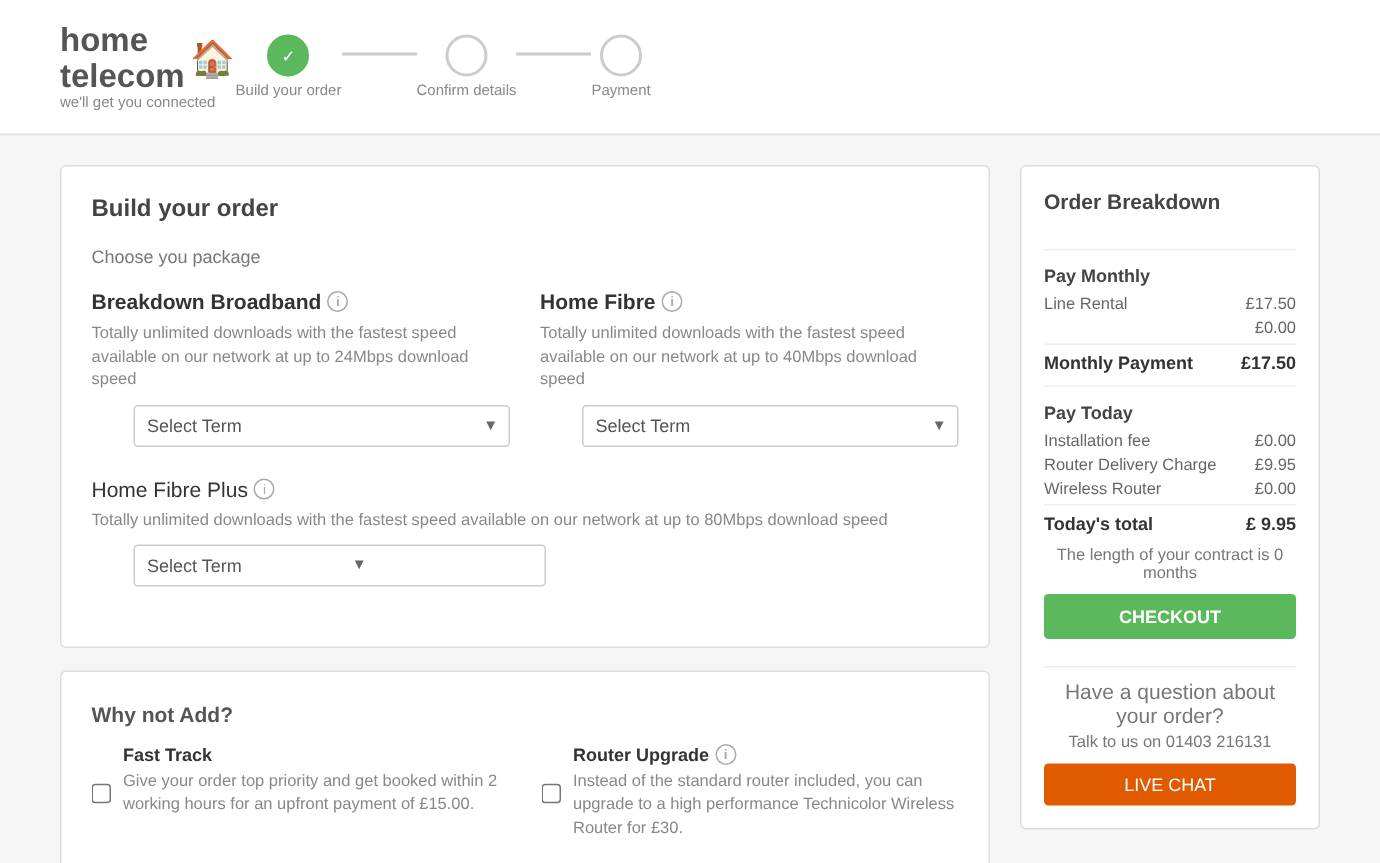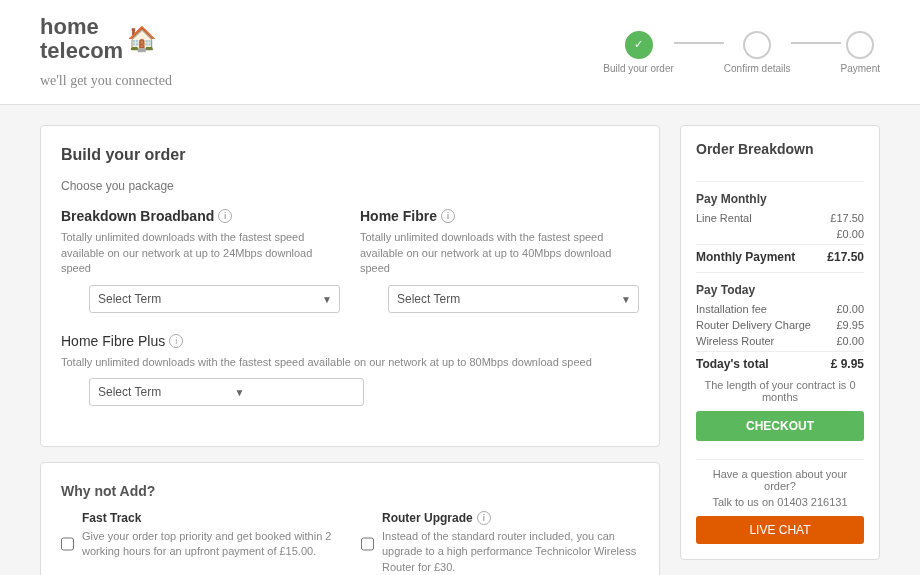--- a/index.html
+++ b/index.html
@@ -1,25 +1,25 @@
 <!DOCTYPE html>
 <html><head>
   <meta charset="utf-8">
   <style>
     * { box-sizing: border-box; margin: 0; padding: 0; }
     body { font-family: Arial, sans-serif; background: #f5f5f5; font-size: 13px; color: #333; }
 
     
-    .header { background: #fff; padding: 15px 40px; display: flex; align-items: center; justify-content: space-between; border-bottom: 1px solid #e0e0e0; }
+    .header { background: #fff; padding: 15px 40px; display: flex; align-items: center; justify-content: flex-start; border-bottom: 1px solid #e0e0e0; }
     .logo-area { display: flex; flex-direction: column; align-items: flex-start; }
     .logo-text { display: flex; align-items: center; }
     .logo-home { font-size: 22px; font-weight: bold; color: #555; }
     .logo-telecom { font-size: 22px; font-weight: bold; color: #555; }
     .logo-icon { color: #e05a00; font-size: 24px; margin-left: 4px; }
-    .logo-tagline { font-size: 14px; color: #888; margin-top: 10px; font-family: Liberation Serif, serif; }
+    .logo-tagline { font-size: 10px; color: #888; margin-top: 0; }
 
     
     .progress-steps { display: flex; align-items: center; gap: 0; }
     .step { display: flex; flex-direction: column; align-items: center; }
     .step-circle { width: 28px; height: 28px; border-radius: 50%; border: 2px solid #ccc; display: flex; align-items: center; justify-content: center; font-size: 11px; color: #ccc; background: #fff; }
     .step-circle.completed { background: #5cb85c; border-color: #5cb85c; color: #fff; }
     .step-label { font-size: 10px; color: #888; margin-top: 4px; white-space: nowrap; }
     .step-line { width: 50px; height: 2px; background: #ccc; margin-bottom: 18px; }
 
     
@@ -60,21 +60,21 @@
 
     
     .order-breakdown { background: #fff; border: 1px solid #ddd; border-radius: 4px; padding: 15px; }
     .ob-title { font-size: 14px; font-weight: bold; color: #444; margin-bottom: 10px; border-bottom: 1px solid #eee; padding-bottom: 24px; }
     .ob-section-title { font-size: 12px; font-weight: bold; color: #444; margin: 10px 0 6px; }
     .ob-row { display: flex; justify-content: space-between; font-size: 11px; color: #666; margin-bottom: 4px; }
     .ob-row.total { font-weight: bold; color: #333; font-size: 12px; border-top: 1px solid #eee; padding-top: 5px; margin-top: 4px; }
     .ob-divider { border: none; border-top: 1px solid #eee; margin: 8px 0; }
     .contract-note { font-size: 11px; color: #777; text-align: center; margin: 8px 0; }
     .btn-checkout-right { background: #5cb85c; color: #fff; border: none; padding: 8px 12px; border-radius: 3px; font-size: 12px; cursor: pointer; font-weight: bold; width: 100%; margin-bottom: 10px; }
-    .question-text { font-size: 11px; color: #777; text-align: center; margin-bottom: 4px; }
+    .question-text { font-size: 14px; color: #777; text-align: center; margin-bottom: 4px; }
     .phone-text { font-size: 11px; color: #777; text-align: center; margin-bottom: 8px; }
     .btn-live-chat { background: #e05a00; color: #fff; border: none; padding: 7px 12px; border-radius: 3px; font-size: 12px; cursor: pointer; width: 100%; }
   </style>
 </head>
 <body>
 
 <div class="header">
   <div class="logo-area">
     <div class="logo-text">
       <span style="display:flex; flex-direction:column; line-height:1.1;">

